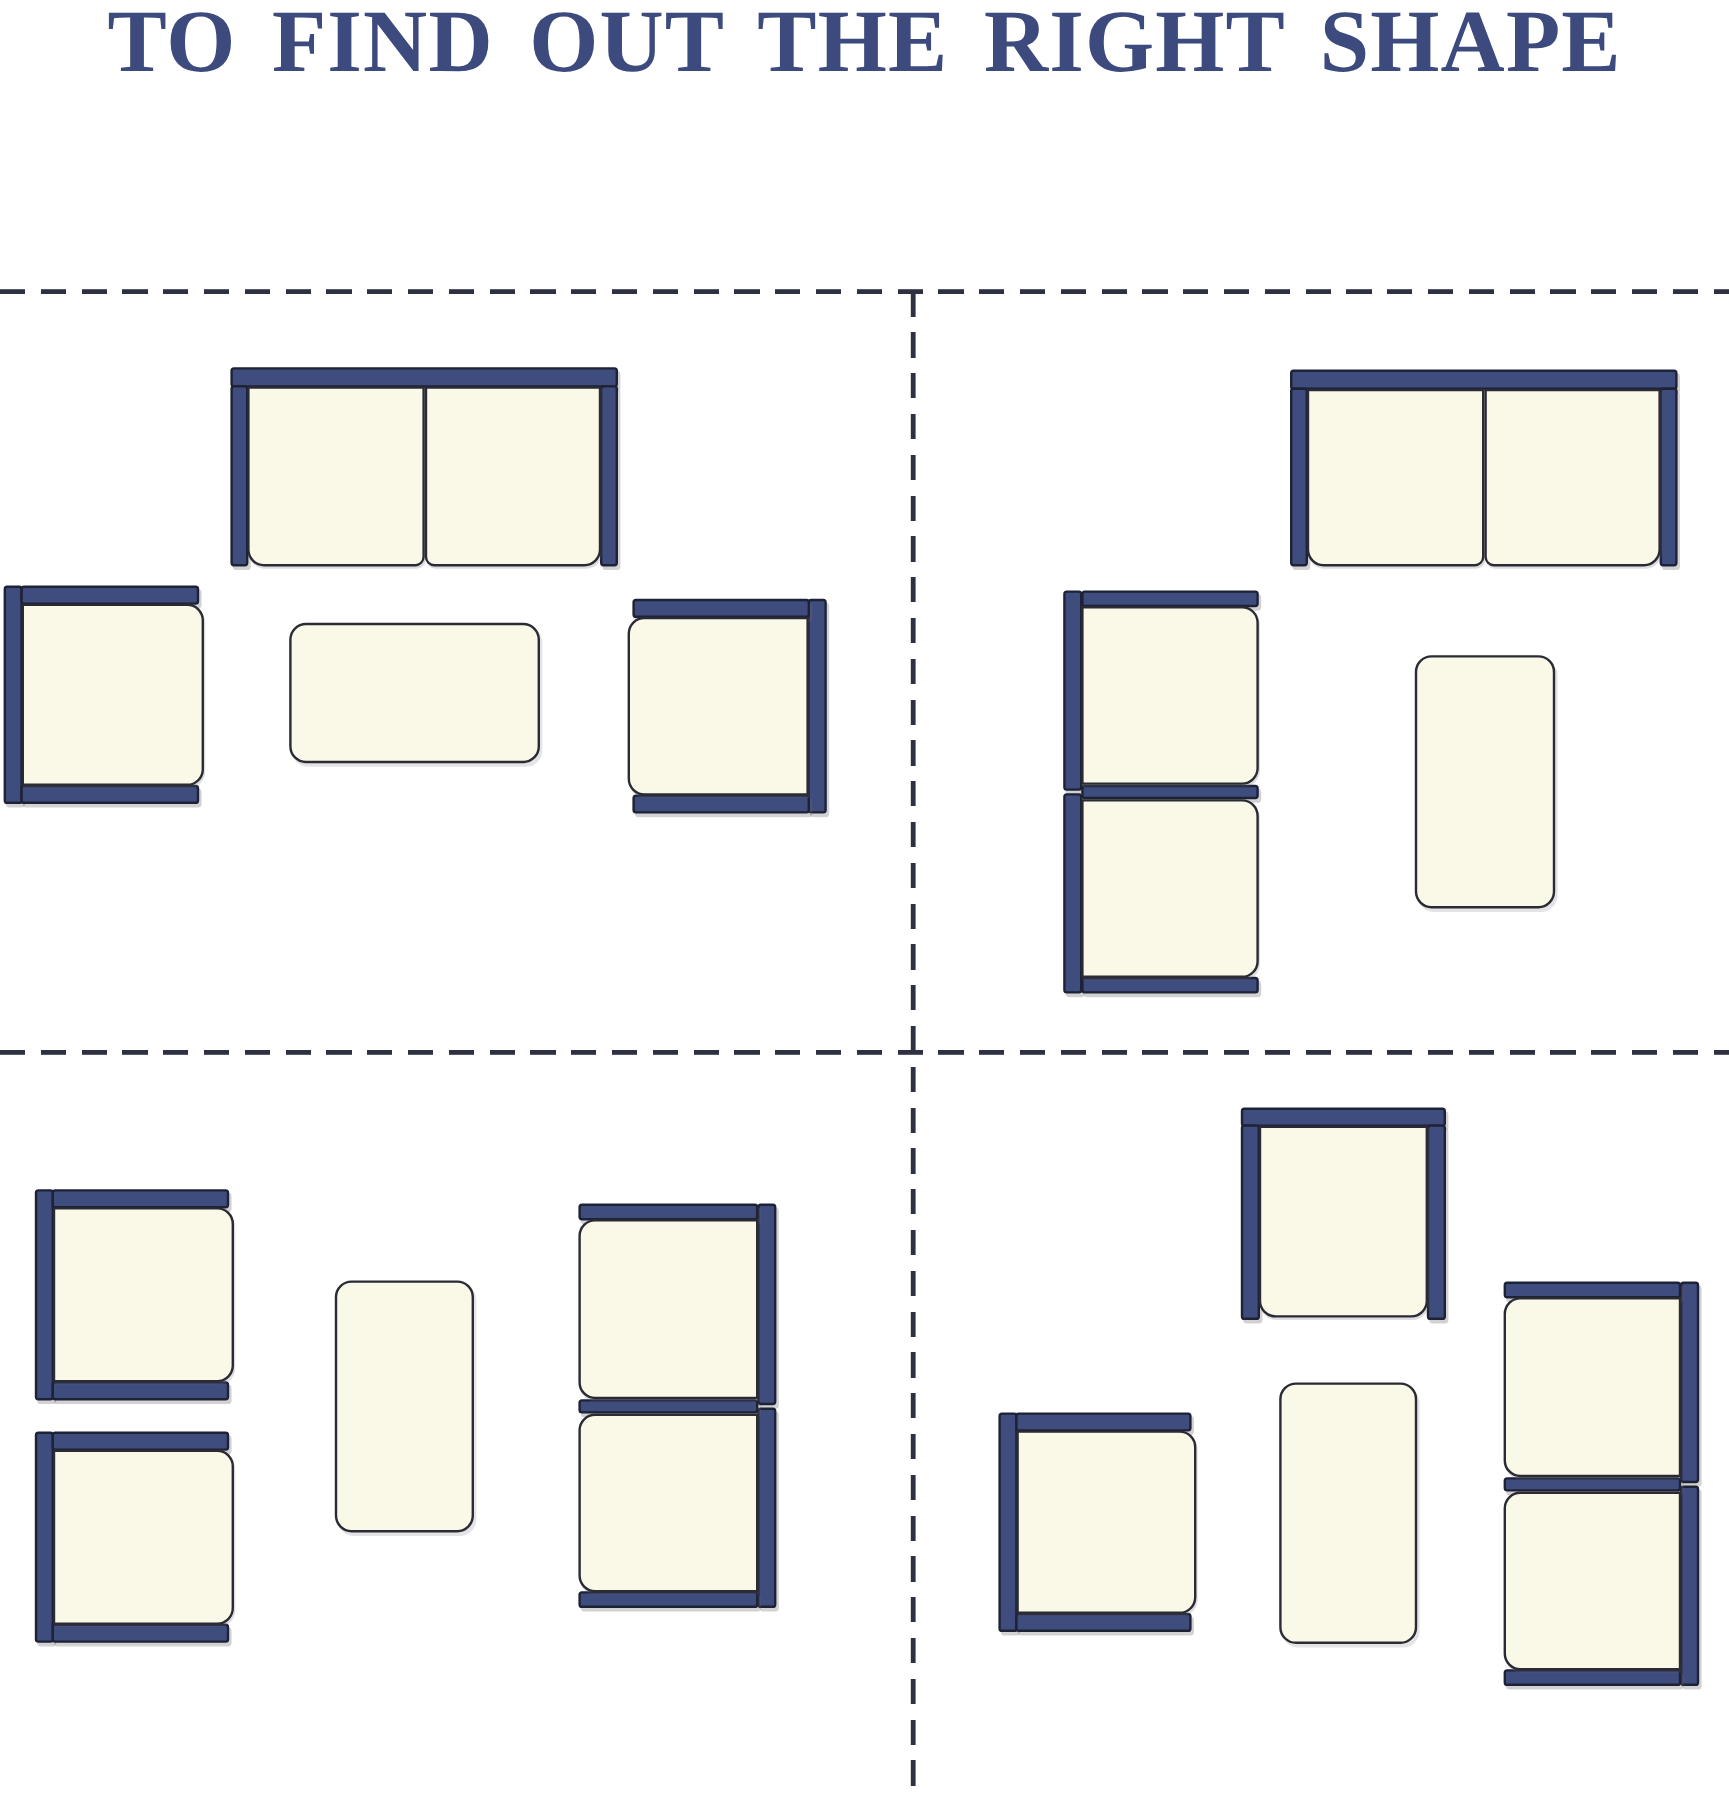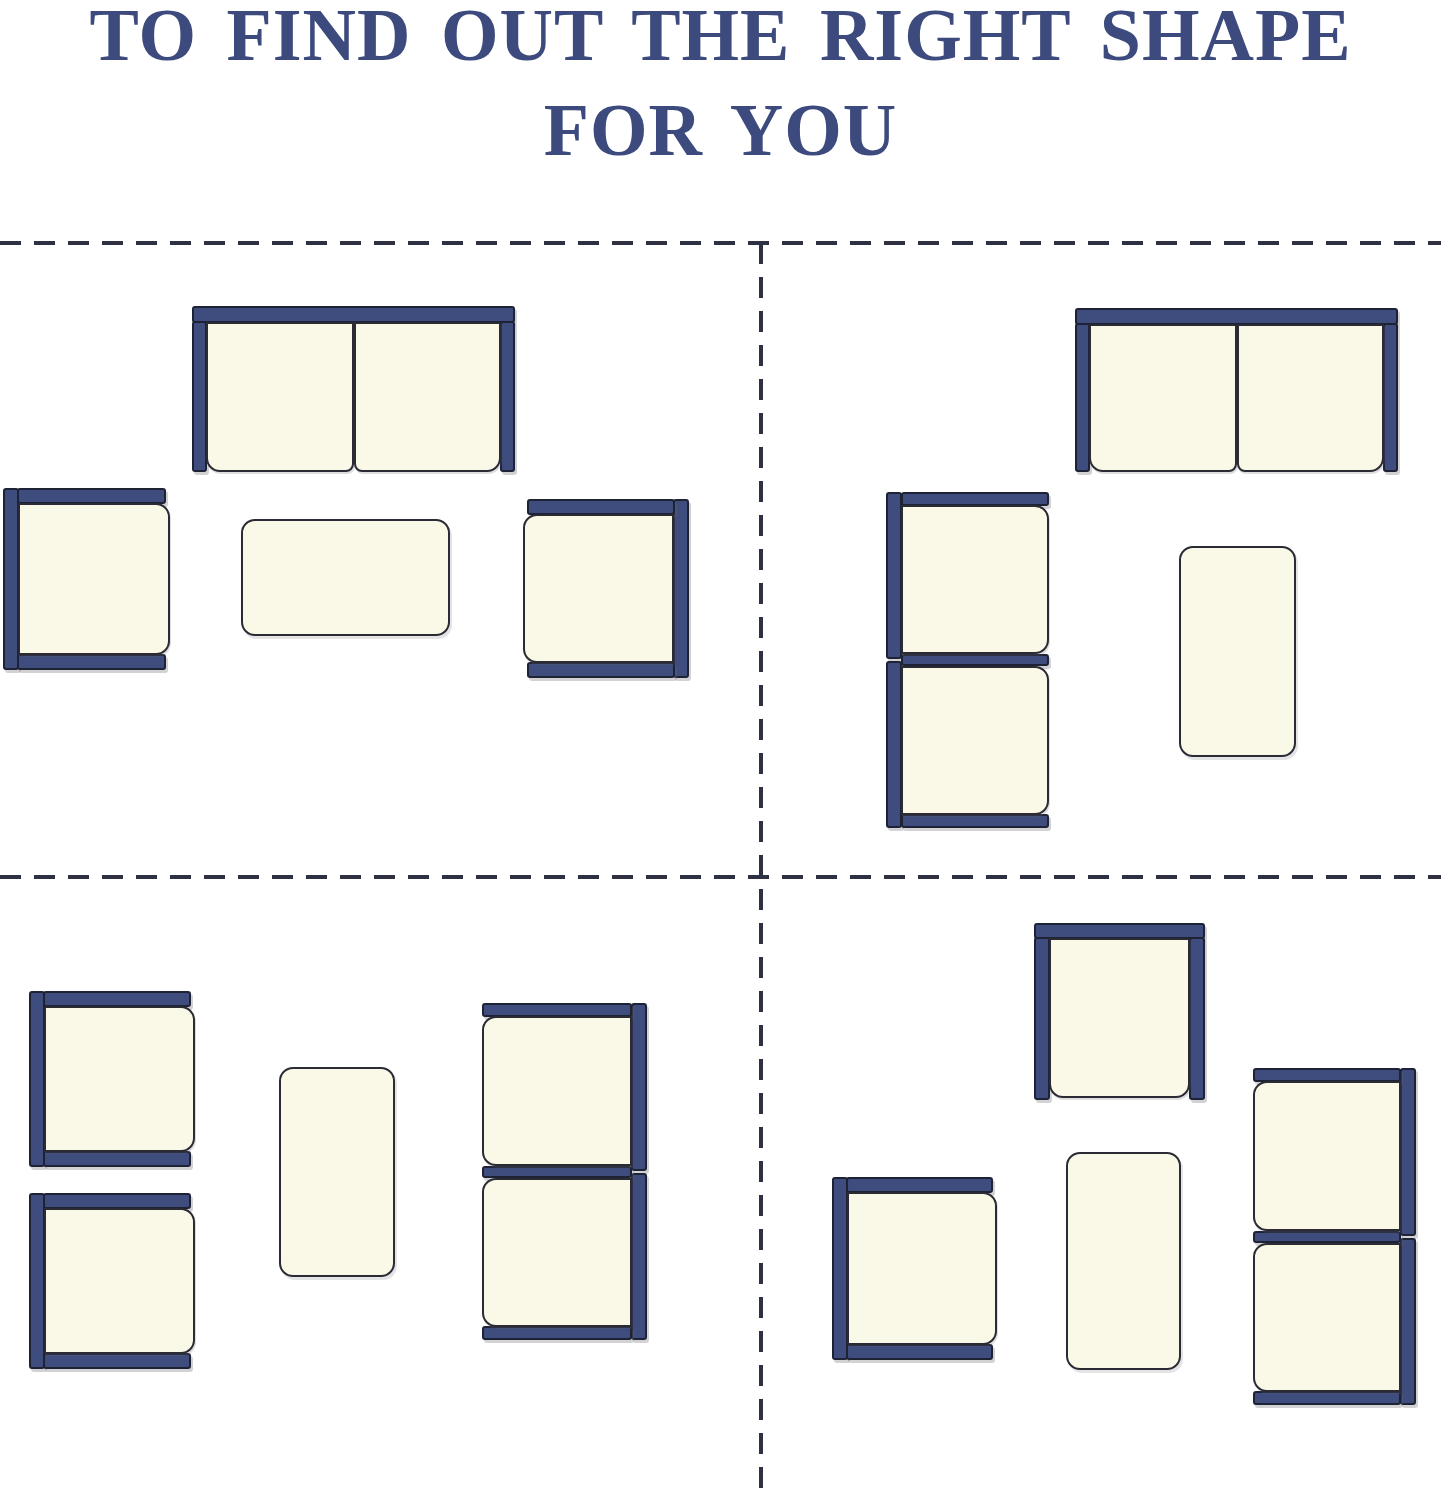--- a/index.html
+++ b/index.html
@@ -46,21 +46,20 @@
   .divider{position:absolute;}
   .divider.h{height:4px;background:repeating-linear-gradient(90deg,var(--dash) 0 21px,transparent 21px 34px);}
   .divider.v{width:4px;background:repeating-linear-gradient(180deg,var(--dash) 0 21px,transparent 21px 34px);}
 </style>
 </head>
 <body>
 
 <div class="stage" id="stage">
   <div class="title">
     <div>TO FIND OUT THE RIGHT SHAPE</div>
-    <div>FOR YOU</div>
   </div>
 <div class="divider h" style="left: 0px; top: 241px; width: 1441px;"></div>
     <div class="divider h" style="left: 0px; top: 875px; width: 1441px;"></div>
     <div class="divider v" style="left: 759px; top: 243px; height: 1257px;"></div>
     <div class="piece" style="left: 192px; top: 306px; width: 323px; height: 166px;">
       <div class="bar" style="left: 0px; top: 0px; width: 323px; height: 17px;"></div>
       <div class="bar" style="left: 0px; top: 15px; width: 15px; height: 151px;"></div>
       <div class="bar" style="left: 308px; top: 15px; width: 15px; height: 151px;"></div>
       <div class="cushion" style="left: 14px; top: 16px; width: 147.5px; height: 150px; border-radius: 0px 0px 8px 14px;"></div>
       <div class="cushion" style="left: 161.5px; top: 16px; width: 147.5px; height: 150px; border-radius: 0px 0px 14px 8px;"></div>

